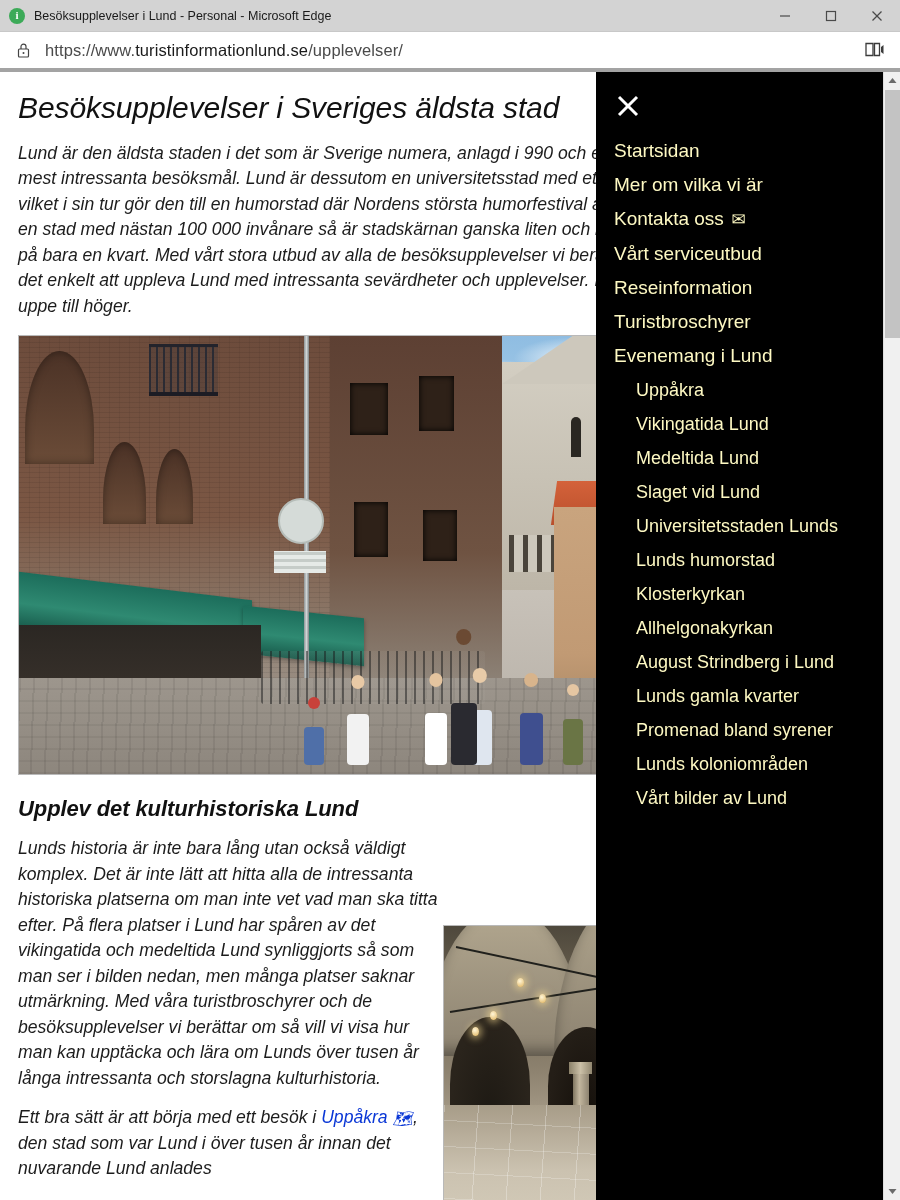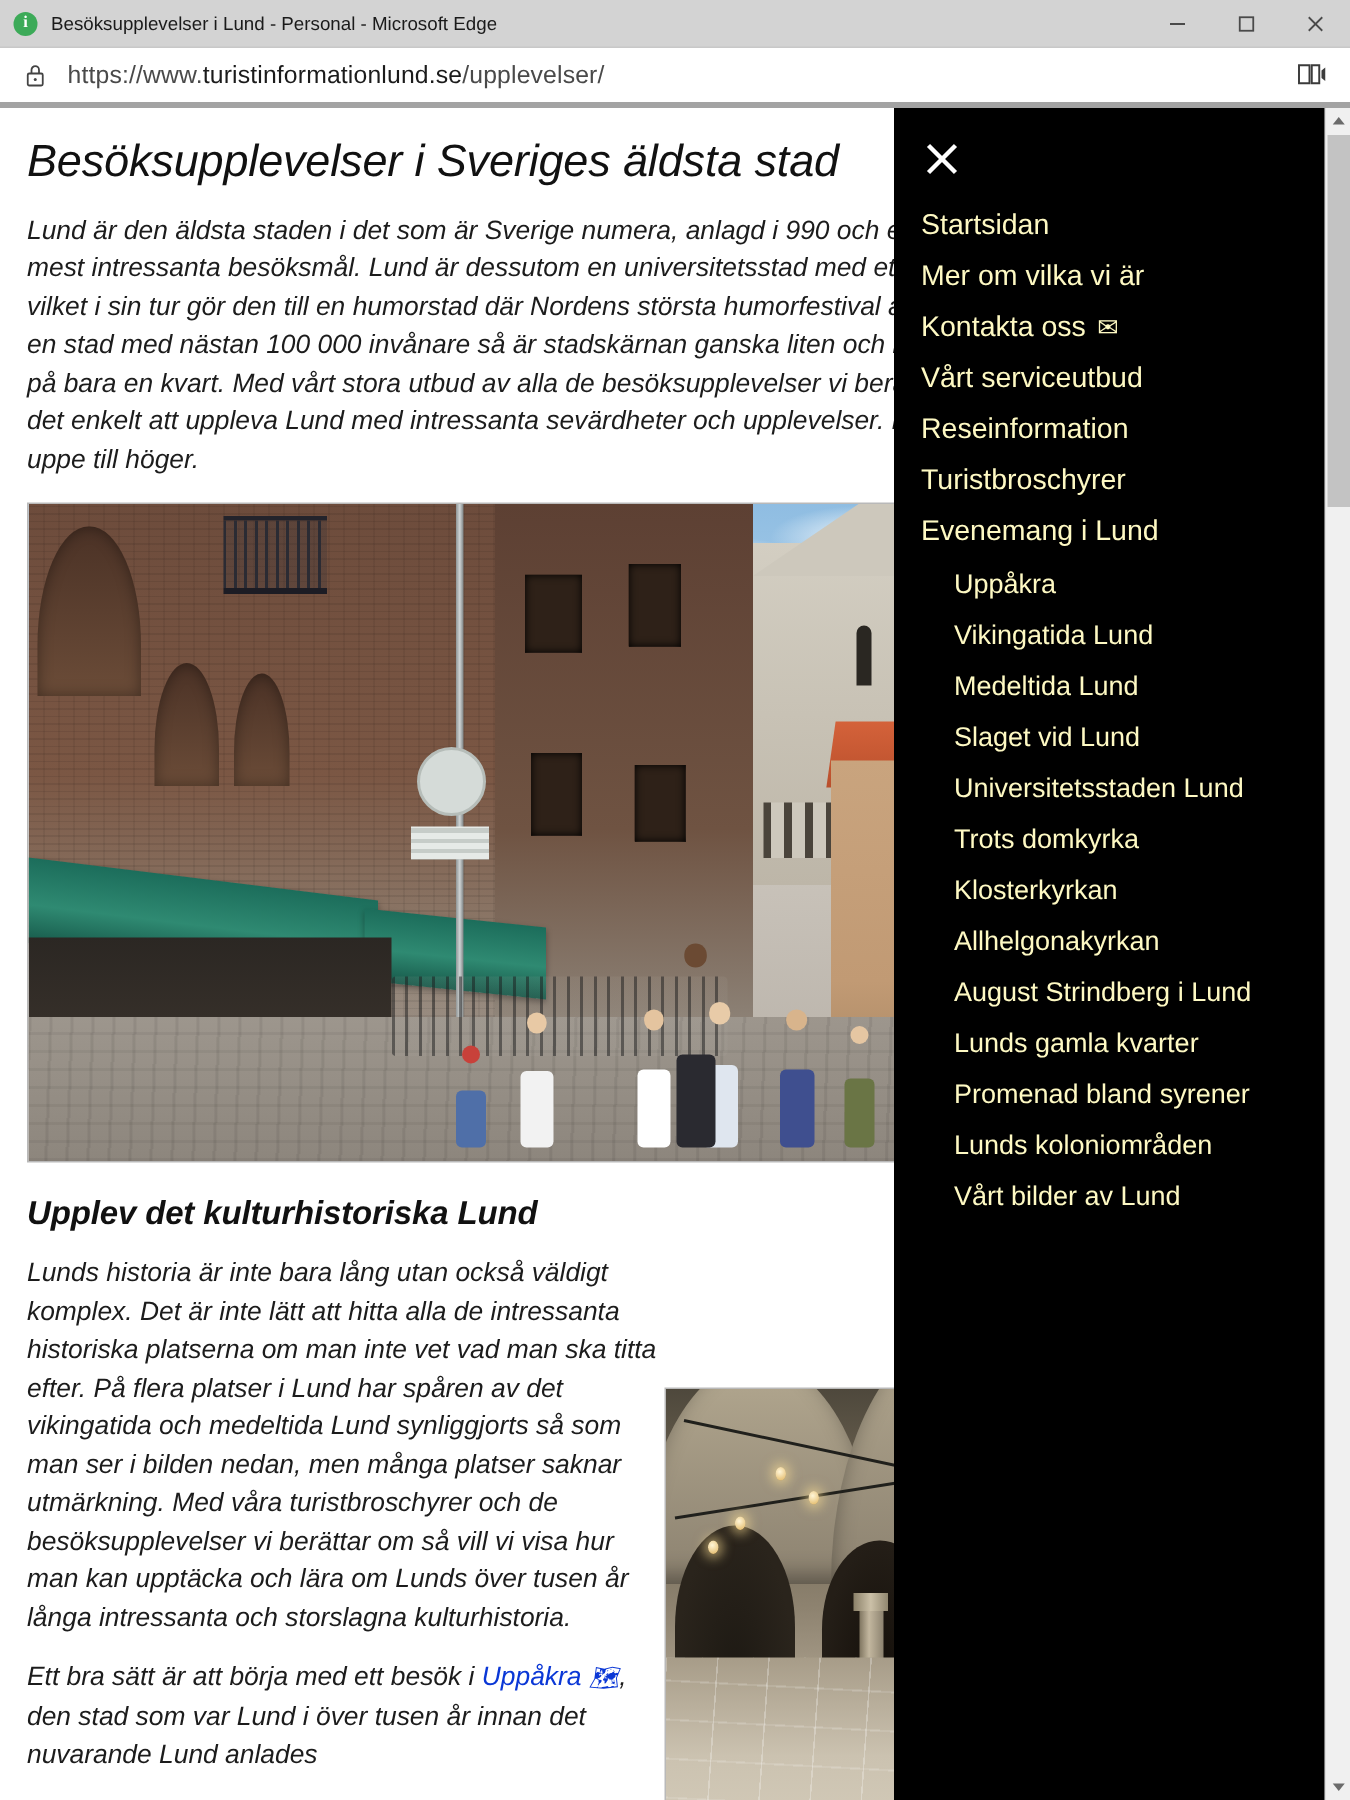--- a/index.html
+++ b/index.html
@@ -620,22 +620,22 @@
           <div class="menu-item"><span>Mer om vilka vi är</span></div>
           <div class="menu-item"><span>Kontakta oss</span><span class="env-glyph"> ✉</span></div>
           <div class="menu-item"><span>Vårt serviceutbud</span></div>
           <div class="menu-item"><span>Reseinformation</span></div>
           <div class="menu-item"><span>Turistbroschyrer</span></div>
           <div class="menu-item"><span>Evenemang i Lund</span></div>
           <div class="menu-item sub"><span>Uppåkra</span></div>
           <div class="menu-item sub"><span>Vikingatida Lund</span></div>
           <div class="menu-item sub"><span>Medeltida Lund</span></div>
           <div class="menu-item sub"><span>Slaget vid Lund</span></div>
-          <div class="menu-item sub"><span>Universitetsstaden Lund</span></div>
-          <div class="menu-item sub"><span>Trots domkyrka</span></div>
+          <div class="menu-item sub"><span>Universitetsstaden Lunds</span></div>
+          <div class="menu-item sub"><span>Lunds humorstad</span></div>
           <div class="menu-item sub"><span>Klosterkyrkan</span></div>
           <div class="menu-item sub"><span>Allhelgonakyrkan</span></div>
           <div class="menu-item sub"><span>August Strindberg i Lund</span></div>
           <div class="menu-item sub"><span>Lunds gamla kvarter</span></div>
           <div class="menu-item sub"><span>Promenad bland syrener</span></div>
           <div class="menu-item sub"><span>Lunds koloniområden</span></div>
           <div class="menu-item sub"><span>Vårt bilder av Lund</span></div>
         </div>
     </div>
 

